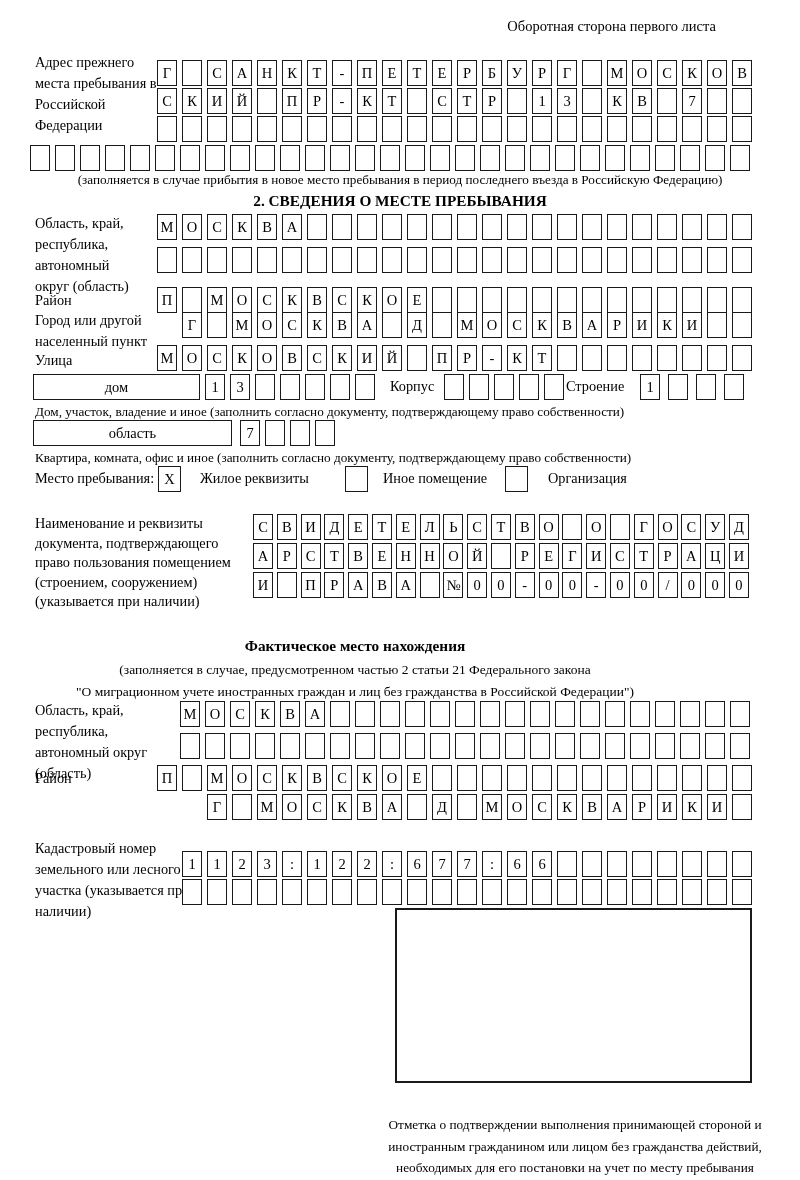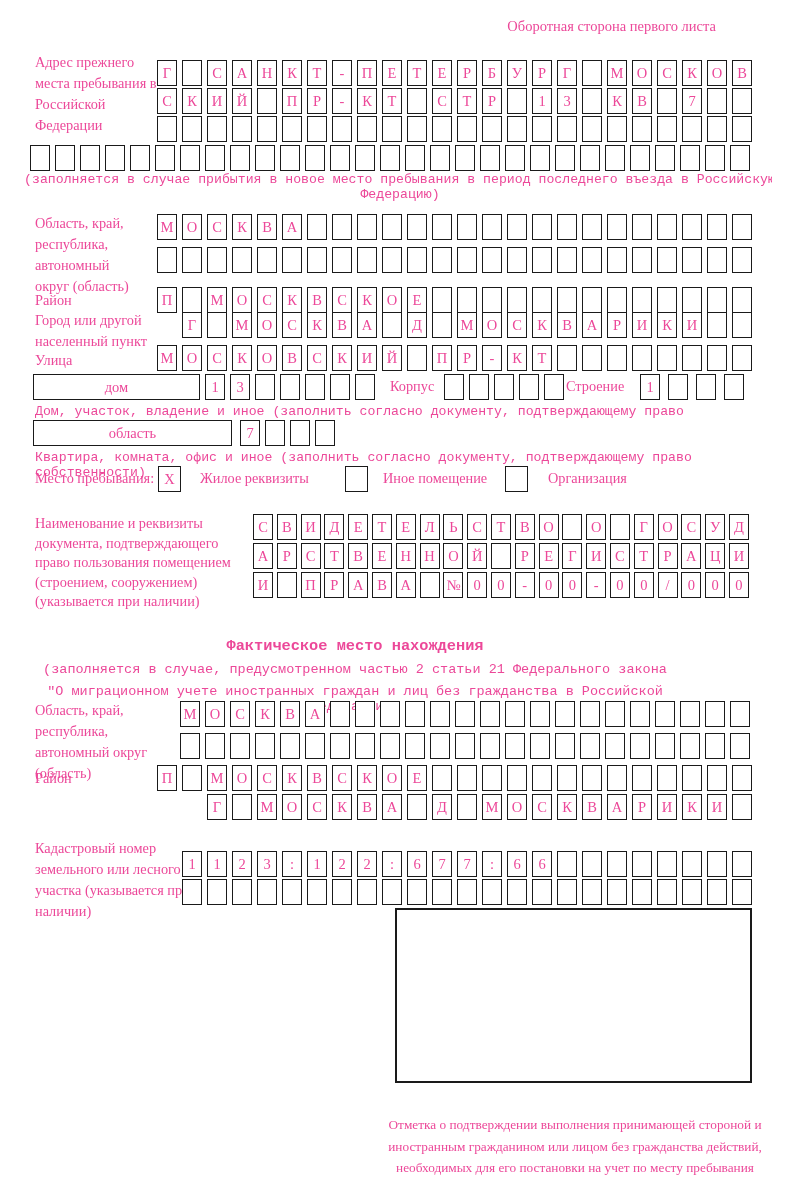--- a/index.html
+++ b/index.html
@@ -1,22 +1,22 @@
 <!DOCTYPE html>
 <html><head>
 <meta charset="utf-8">
 <style>
   html,body{margin:0;padding:0;background:#fff;}
   #page{position:relative;width:772px;height:1180px;background:#ffffff;
-        font-family:"Liberation Serif","DejaVu Serif",serif;color:#ec4899;overflow:hidden;}
+        font-family:"Liberation Serif","DejaVu Serif",serif;color:#000000;overflow:hidden;}
   .hdr{position:absolute;top:18px;right:56px;font-size:14.5px;}
   .lbl{position:absolute;font-size:14.3px;line-height:21px;}
   .lbl.tight{line-height:19.5px;}
   .inl{position:absolute;font-size:14.3px;white-space:nowrap;}
-  .cap{position:absolute;font-size:13.2px;font-family:Liberation Mono, monospace;}
+  .cap{position:absolute;font-size:13.2px;}
   .center{text-align:center;}
   .bold{font-weight:bold;}
   .row{position:absolute;display:flex;gap:5px;}
   .row.sm{gap:3.8px;}
   .row.wg{gap:8px;}
   .cell{width:20px;height:26px;box-sizing:border-box;border:1.7px solid #1a1a1a;background:#fff;
         display:flex;align-items:center;justify-content:center;
         font-size:14.5px;font-family:"Liberation Serif","DejaVu Serif",serif;flex:0 0 auto;}
   .wbox{position:absolute;height:26px;box-sizing:border-box;border:1.7px solid #1a1a1a;
         display:flex;align-items:center;justify-content:center;font-size:14.5px;background:#fff;}
@@ -139,20 +139,21 @@
       <div class="cell"></div>
       <div class="cell"></div>
       <div class="cell"></div>
       <div class="cell"></div>
       <div class="cell"></div>
       <div class="cell"></div>
       <div class="cell"></div>
     </div>
   <div class="cap center" style="left:0;top:172px;width:800px">(заполняется в случае прибытия в новое место пребывания в период последнего въезда в Российскую Федерацию)</div>
 
+  <div class="cap center bold" style="left:0;top:192px;width:800px;font-size:15.3px">2. СВЕДЕНИЯ О МЕСТЕ ПРЕБЫВАНИЯ</div>
 
   <div class="lbl" style="left:35px;top:213px;width:105px">Область, край, республика, автономный округ (область)</div>
   <div class="row" style="left:157px;top:214px">
       <div class="cell">М</div>
       <div class="cell">О</div>
       <div class="cell">С</div>
       <div class="cell">К</div>
       <div class="cell">В</div>
       <div class="cell">А</div>
       <div class="cell"></div>

